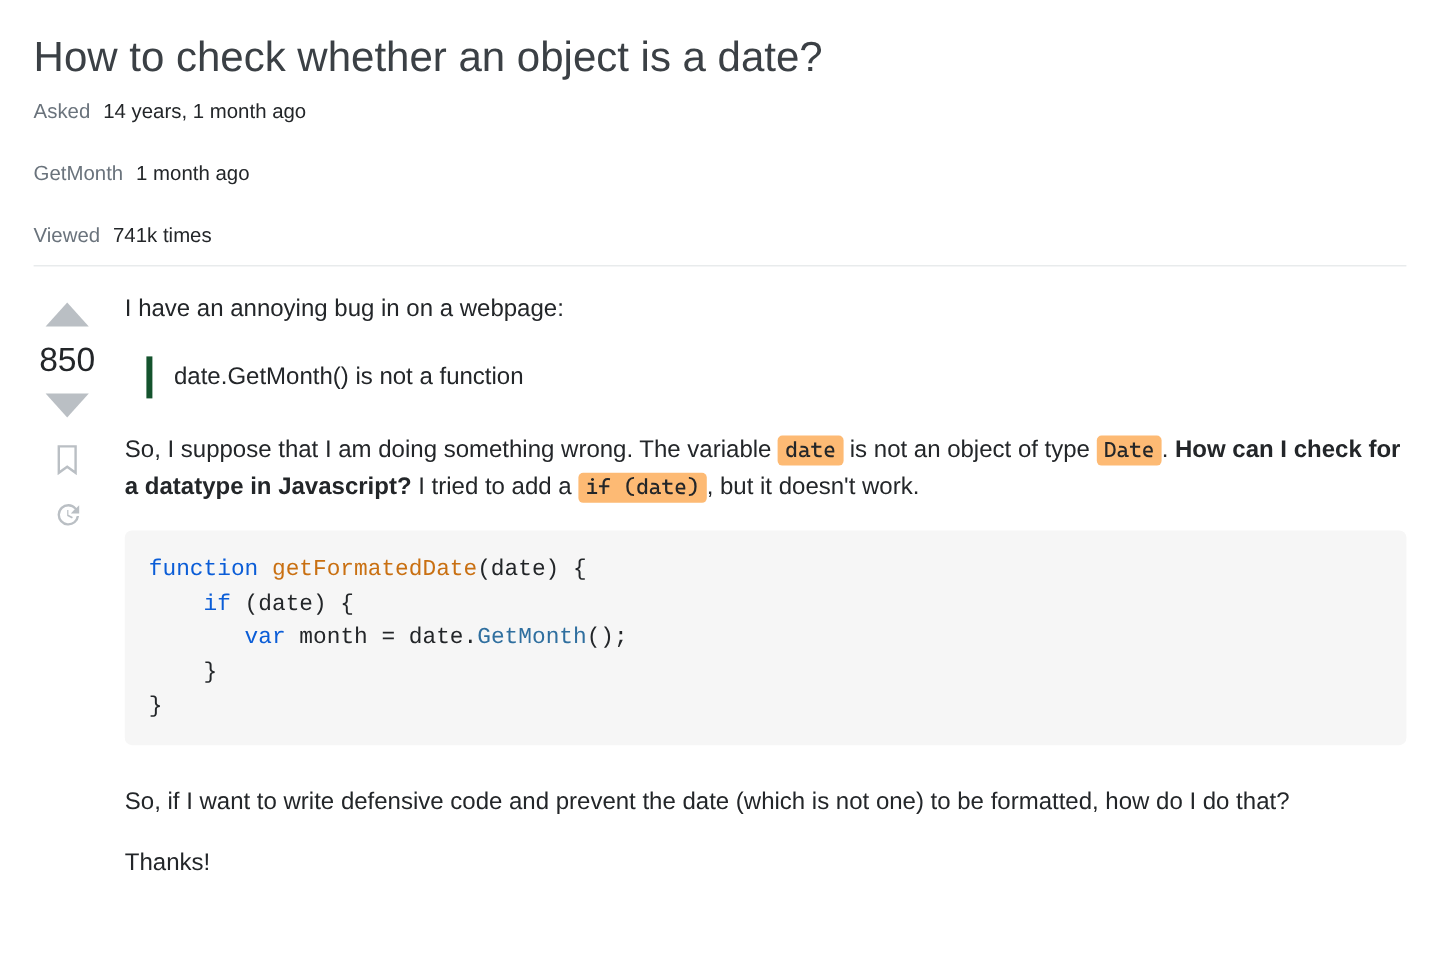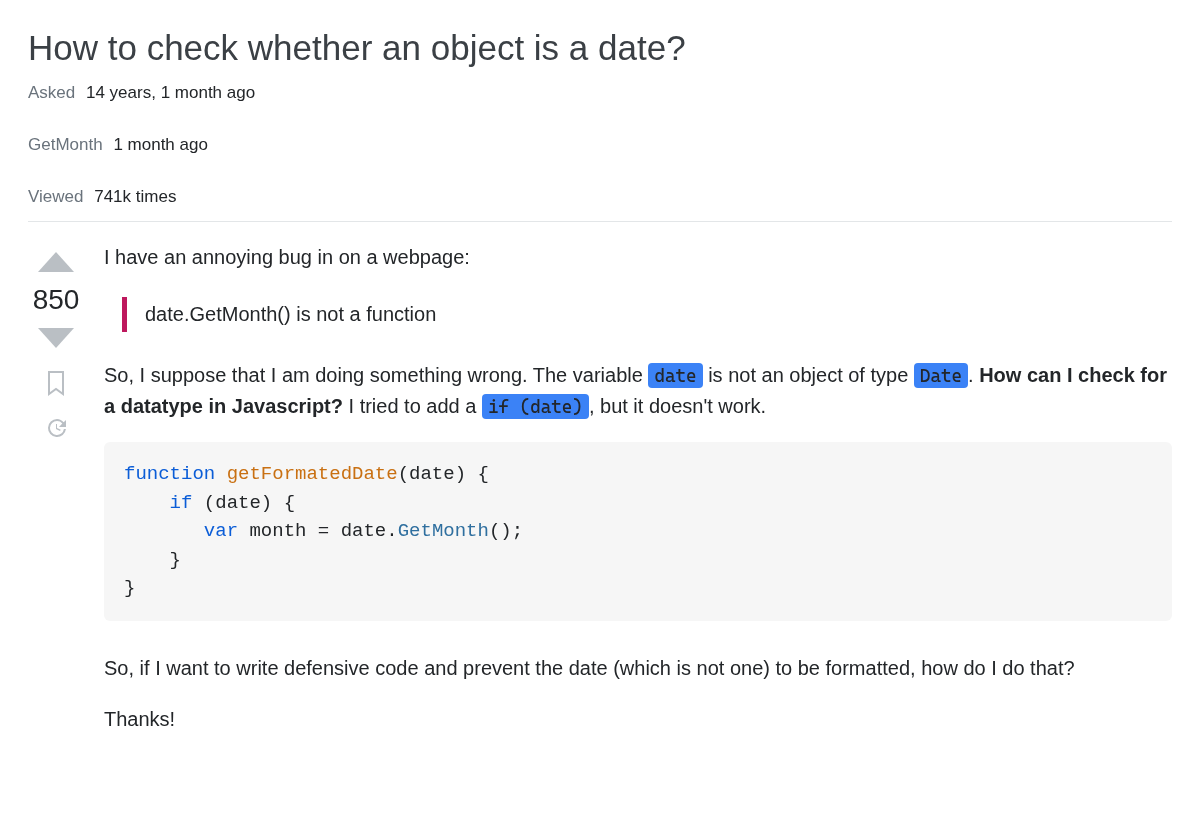--- a/index.html
+++ b/index.html
@@ -75,28 +75,28 @@
     .post-body {
       flex: 1;
       font-size: 20px;
       line-height: 1.55;
       color: #232629;
     }
     .post-body p {
       margin-bottom: 20px;
     }
     .blockquote {
-      border-left: 5px solid #be185d;
+      border-left: 5px solid #14532d;
       padding: 2px 18px;
       margin: 24px 0 28px 18px;
       color: #232629;
     }
     .inline-code {
       font-family: ui-monospace, "Cascadia Mono", "Segoe UI Mono", Menlo, Monaco, Consolas, monospace;
-      background: #3b82f6;
+      background: #fdba74;
       padding: 2px 6px;
       border-radius: 4px;
       font-size: 18px;
     }
     .code-block {
       background: #f6f6f6;
       border-radius: 6px;
       padding: 18px 20px;
       margin: 12px 0 32px 0;
       font-family: Liberation Mono, monospace;

